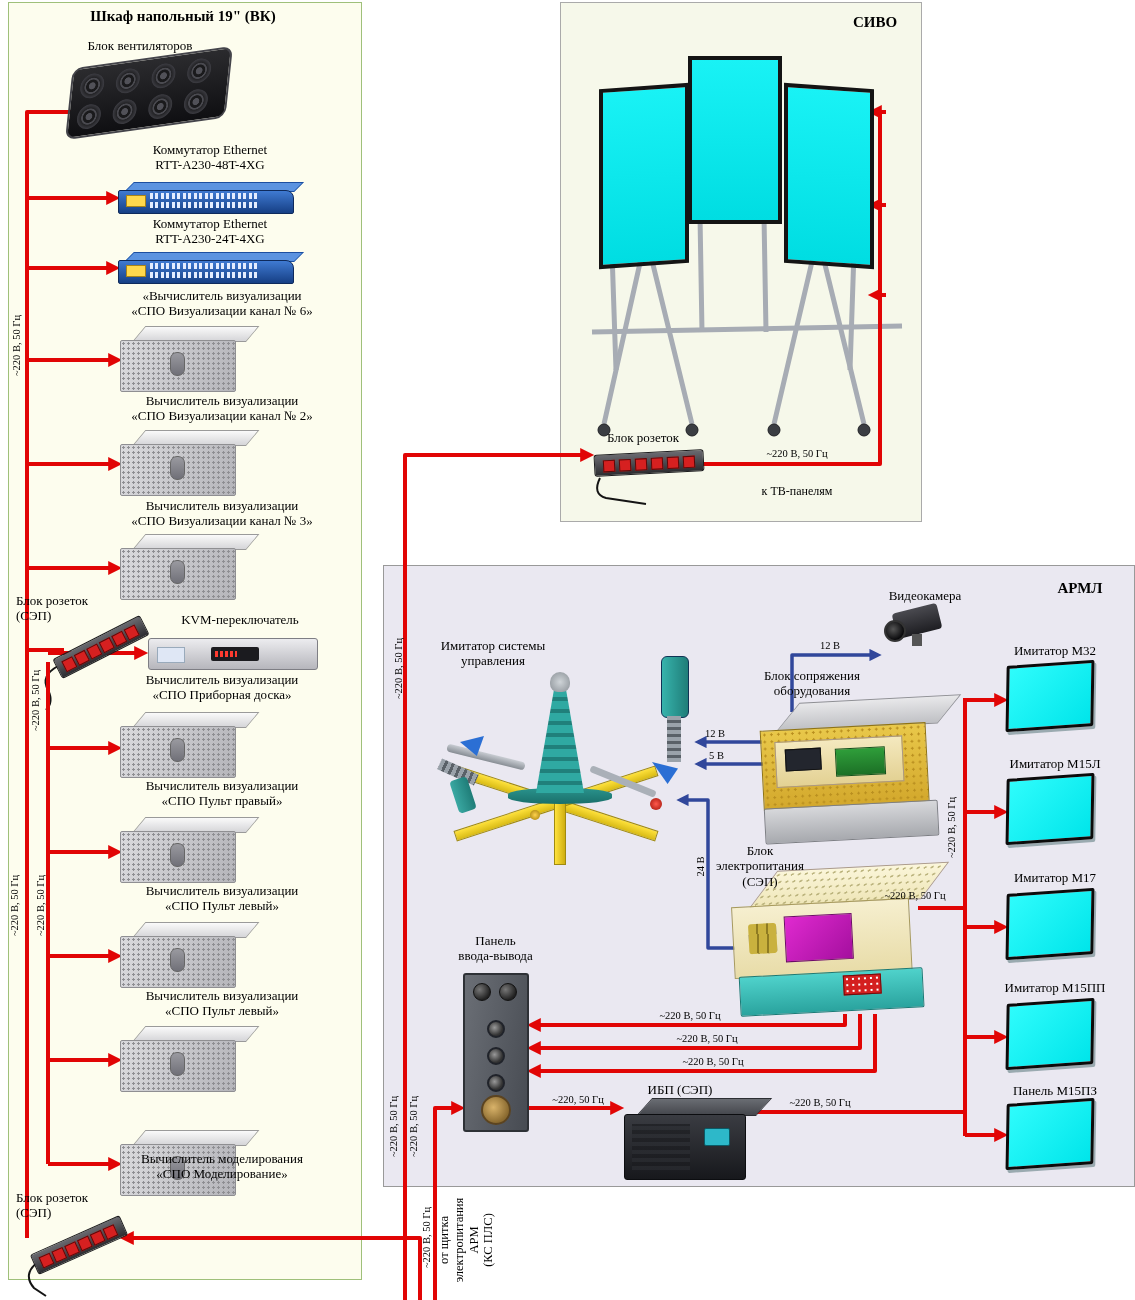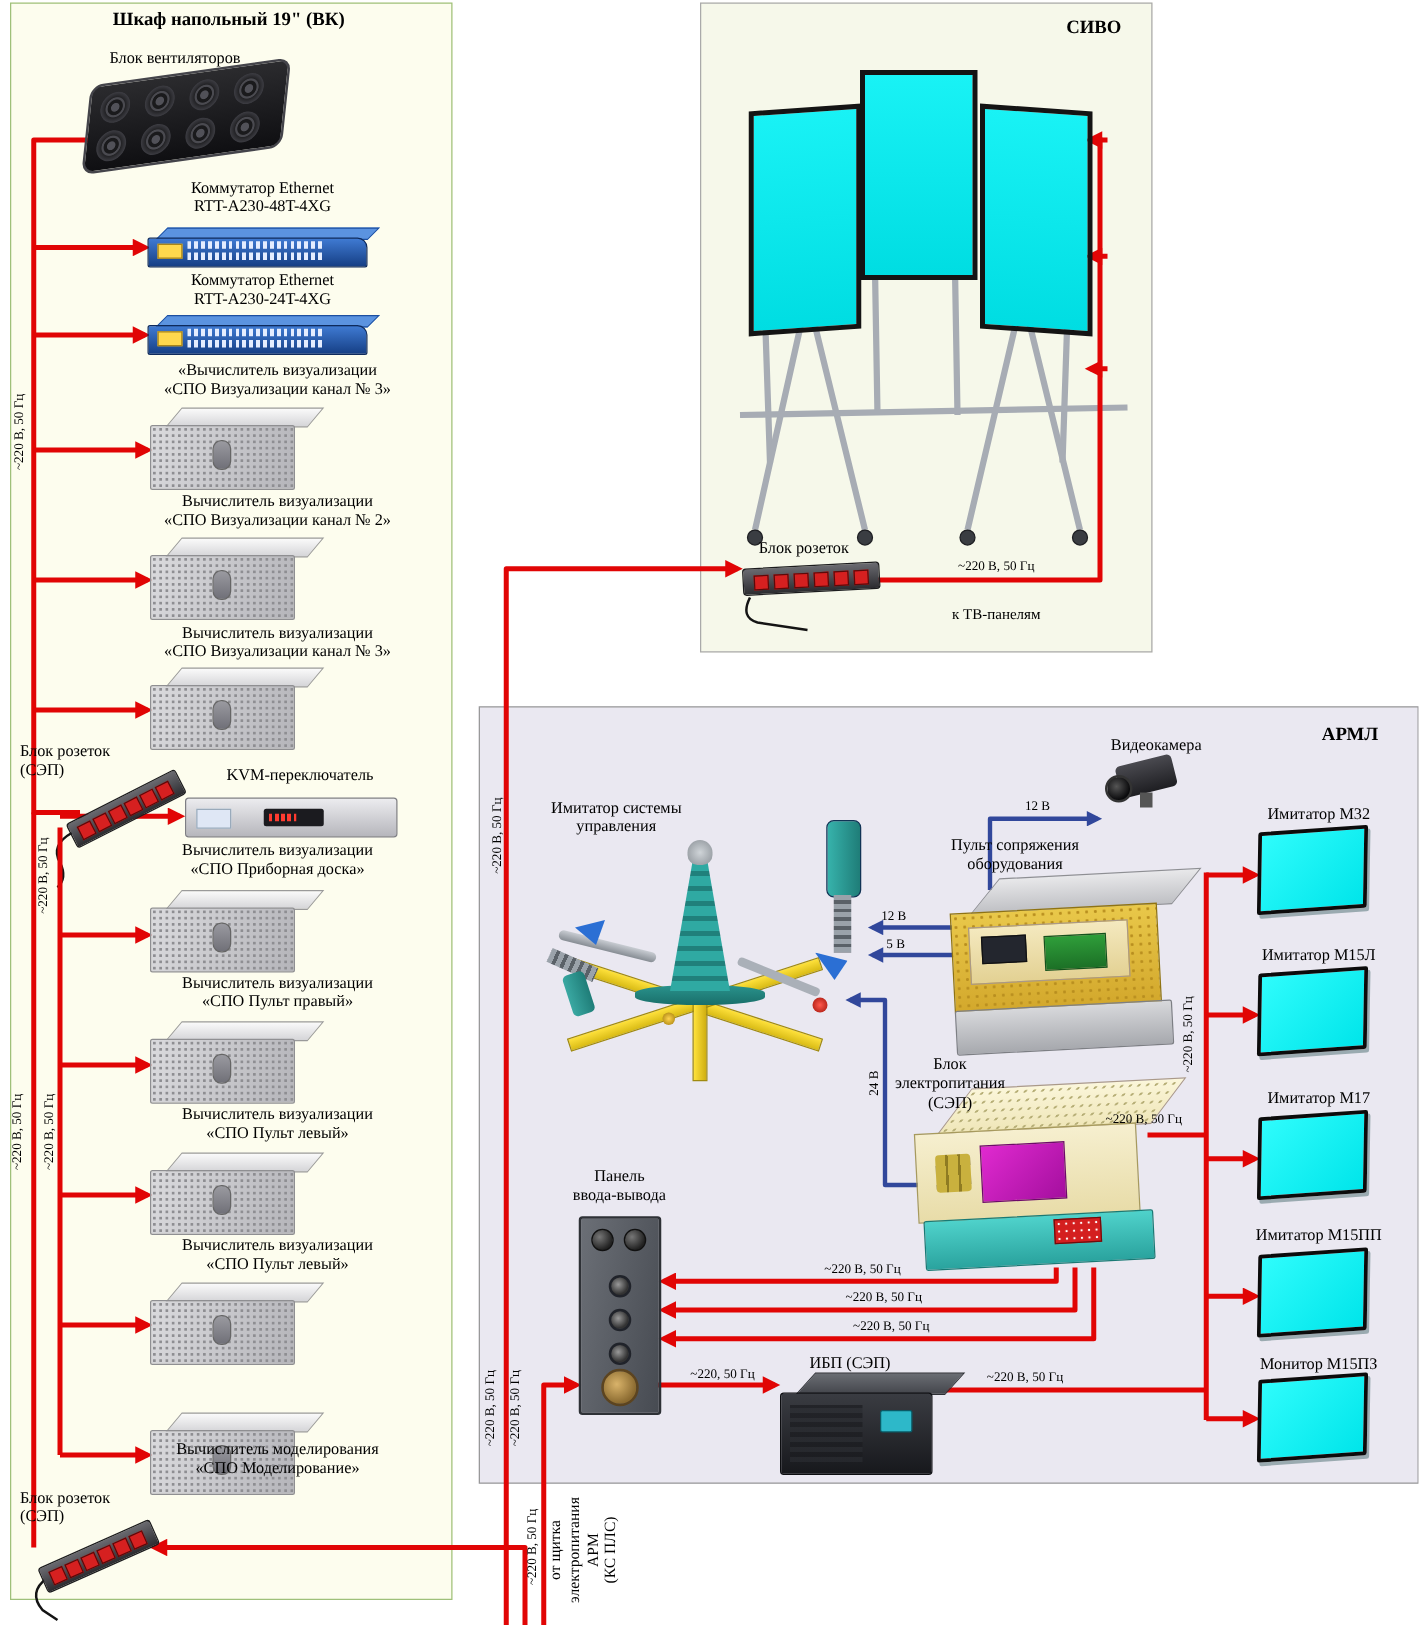--- a/index.html
+++ b/index.html
@@ -254,21 +254,21 @@
   <div class="lbl" style="left:120px;top:216px;width:180px;">Коммутатор Ethernet
 RTT-A230-24T-4XG</div>
   <div class="sw" style="left:118px;top:252px;">
     <div class="top"></div>
       <div class="body"></div>
       <div class="tag"></div>
       <div class="ports"></div>
   </div>
 
   <div class="lbl" style="left:97px;top:288px;width:250px;">«Вычислитель визуализации
-«СПО Визуализации канал № 3»</div>
+«СПО Визуализации канал № 6»</div>
   <div class="pc" style="left:120px;top:326px;">
       <div class="top"></div>
       <div class="front"></div>
       <div class="handle"></div>
     </div>
 
   <div class="lbl" style="left:97px;top:393px;width:250px;">Вычислитель визуализации
 «СПО Визуализации канал № 2»</div>
   <div class="pc" style="left:120px;top:430px;">
       <div class="top"></div>
@@ -399,21 +399,21 @@
       <div class="platr"></div>
     <div class="arml"></div>
       <div class="platl"></div>
       <div class="sprl"></div>
       <div class="cyll"></div>
     <div class="lever"></div>
       <div class="k1"></div>
       <div class="k2"></div>
   </div>
 
-  <div class="lbl" style="left:752px;top:668px;width:120px;">Пульт сопряжения
+  <div class="lbl" style="left:752px;top:668px;width:120px;">Блок сопряжения
 оборудования</div>
   <div class="ifb">
     <div class="lid"></div>
       <div class="bodyy"></div>
       <div class="inner"></div>
     <div class="dark"></div>
       <div class="pcb"></div>
       <div class="base"></div>
   </div>
 
@@ -449,21 +449,21 @@
   </div>
 
   <div class="lbl" style="left:1000px;top:643px;width:110px;">Имитатор М32</div>
   <div class="mon" style="top:663px;"></div>
   <div class="lbl" style="left:1000px;top:756px;width:110px;">Имитатор М15Л</div>
   <div class="mon" style="top:776px;"></div>
   <div class="lbl" style="left:1000px;top:870px;width:110px;">Имитатор М17</div>
   <div class="mon" style="top:891px;"></div>
   <div class="lbl" style="left:1000px;top:980px;width:110px;">Имитатор М15ПП</div>
   <div class="mon" style="top:1001px;"></div>
-  <div class="lbl" style="left:1000px;top:1083px;width:110px;">Монитор М15ПЗ</div>
+  <div class="lbl" style="left:1000px;top:1083px;width:110px;">Панель М15ПЗ</div>
   <div class="mon" style="top:1101px;"></div>
 
   <div class="slbl" style="left:800px;top:640px;width:60px;">12 В</div>
   <div class="slbl" style="left:690px;top:728px;width:50px;">12 В</div>
   <div class="slbl" style="left:694px;top:750px;width:45px;">5 В</div>
   <div class="vlbl" style="left:655px;top:860px;">24 В</div>
 
   <div class="slbl" style="left:870px;top:890px;width:90px;">~220 В, 50 Гц</div>
   <div class="slbl" style="left:645px;top:1010px;width:90px;">~220 В, 50 Гц</div>
   <div class="slbl" style="left:662px;top:1033px;width:90px;">~220 В, 50 Гц</div>

